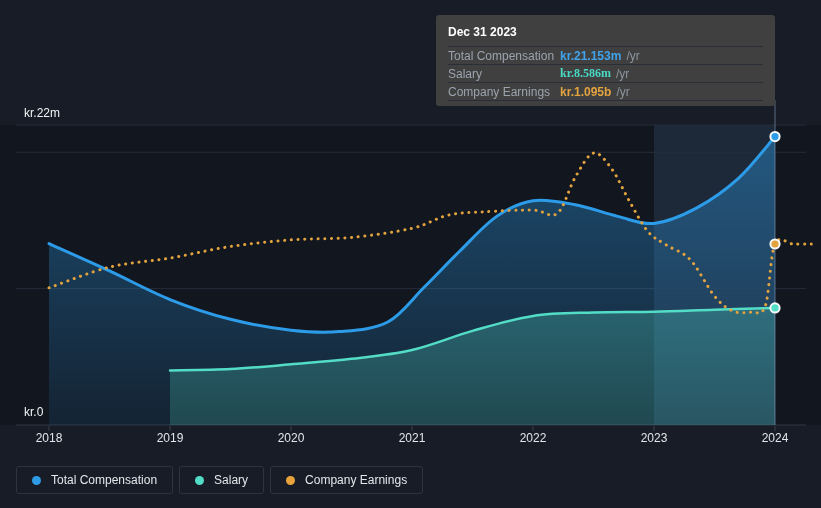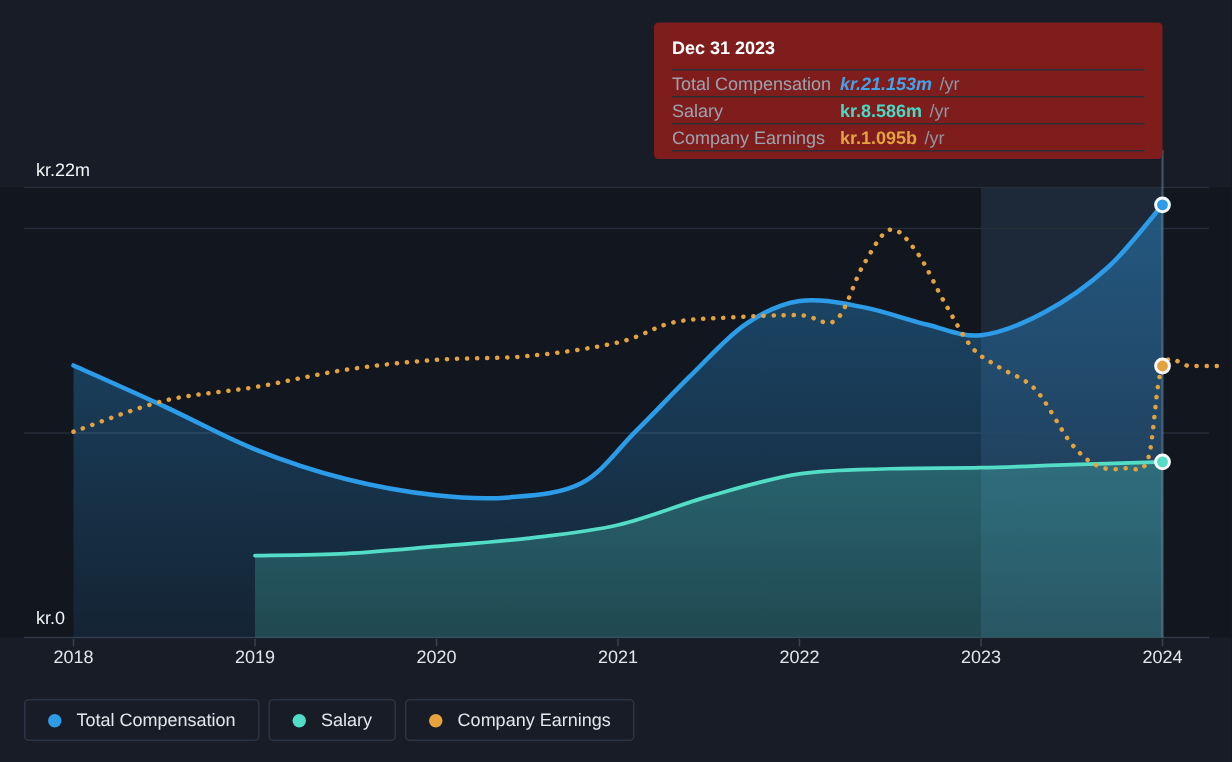--- a/index.html
+++ b/index.html
@@ -6,21 +6,21 @@
   .stage{
     position:relative;width:821px;height:508px;background:#171C26;
     font-family:"Liberation Sans",sans-serif;overflow:hidden;
   }
   #chartSvg{position:absolute;left:0;top:0;}
   #chartSvg text{font-family:"Liberation Sans",sans-serif;}
 
   
   .tooltip{
     position:absolute;left:436px;top:15px;width:339px;box-sizing:border-box;
-    background:#7f1d1d;border-radius:3px;padding:6px 12px 5px;z-index:5;
+    background:#404040;border-radius:3px;padding:6px 12px 5px;z-index:5;
   }
   .tt-title{
     color:#FFFFFF;font-size:12px;font-weight:bold;
     padding:4px 0 7px;border-bottom:1px solid #2A2F37;
   }
   .tt-row{
     display:flex;align-items:center;height:17px;font-size:12px;
     border-bottom:1px solid #2A2F37;
   }
   .tt-label{width:112px;color:#9BA3AE;flex:none;}
@@ -82,26 +82,26 @@
       <line x1="775" x2="775" y1="426" y2="431" stroke="#3A424E" stroke-width="1"></line>
       <text x="775" y="442" text-anchor="middle" fill="#E2E6EA" font-size="12">2024</text>
       <text x="24" y="117" fill="#F2F4F6" font-size="12">kr.22m</text>
       <text x="24" y="416" fill="#F2F4F6" font-size="12">kr.0</text>
     </svg>
 
   <div class="tooltip">
     <div class="tt-title">Dec 31 2023</div>
     <div class="tt-row">
       <span class="tt-label">Total Compensation</span>
-      <span class="tt-value" style="color: rgb(65, 163, 234); font-style: italic;">kr.21.153m</span>
+      <span class="tt-value" style="color: rgb(65, 163, 234);">kr.21.153m</span>
       <span class="tt-suffix">/yr</span>
     </div>
     <div class="tt-row">
       <span class="tt-label">Salary</span>
-      <span class="tt-value" style="color: rgb(73, 217, 197);">kr.8.586m</span>
+      <span class="tt-value" style="color: rgb(73, 217, 197); font-family: Liberation Serif, serif;">kr.8.586m</span>
       <span class="tt-suffix">/yr</span>
     </div>
     <div class="tt-row">
       <span class="tt-label">Company Earnings</span>
       <span class="tt-value" style="color: rgb(227, 163, 63);">kr.1.095b</span>
       <span class="tt-suffix">/yr</span>
     </div>
   </div>
 
   <div class="legend">

